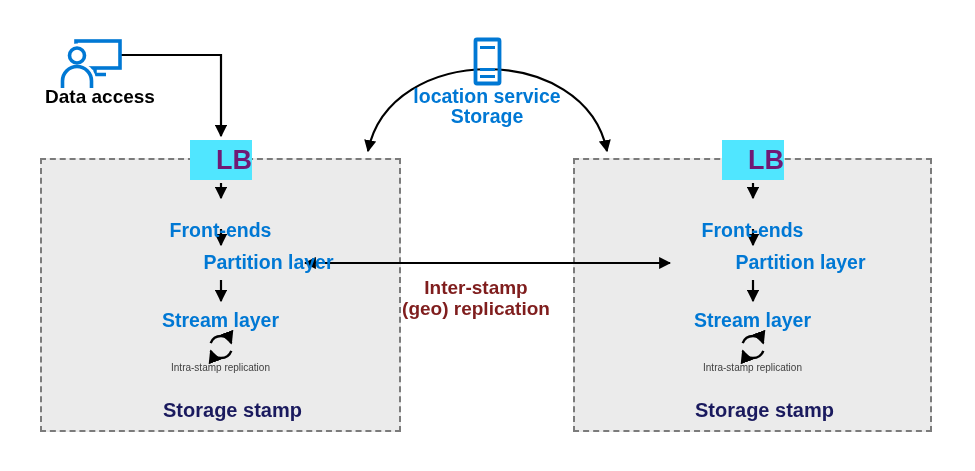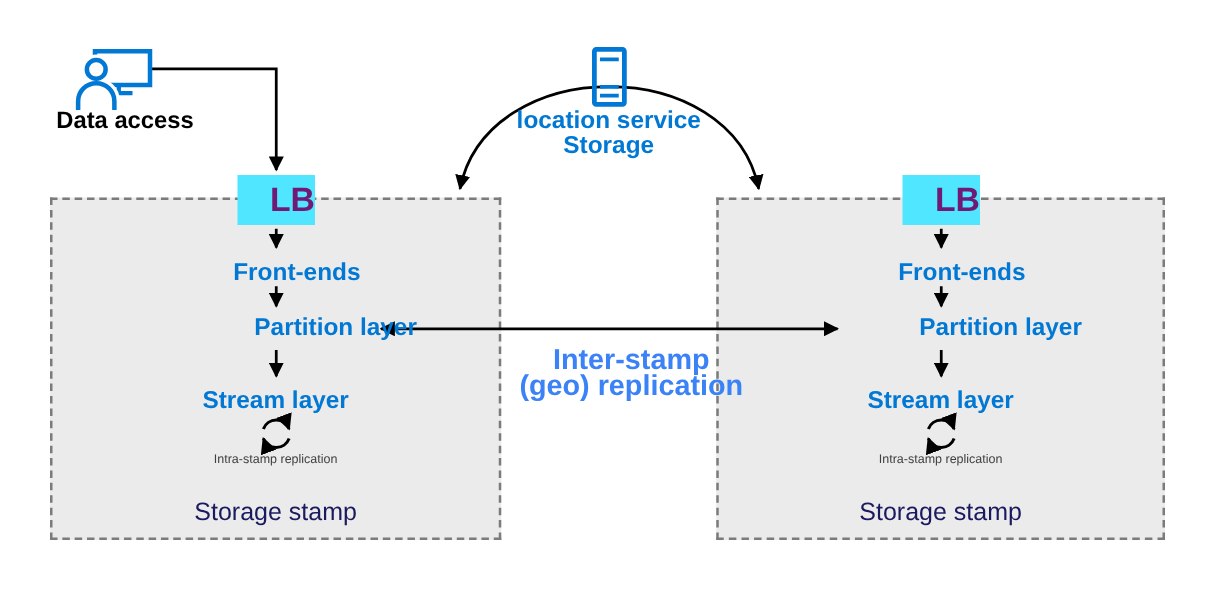--- a/index.html
+++ b/index.html
@@ -55,48 +55,49 @@
     text-align: right;
     line-height: 40px;
     z-index: 3;
   }
   .lb-box.left  { left: 190px; }
   .lb-box.right { left: 722px; }
 
   .stamp-label { font-size: 19.5px; font-weight: bold; color: var(--accent-blue); }
   .stamp-label.lcol { left: 40px;  width: 361px; }
   .stamp-label.rcol { left: 572px; width: 361px; }
-  .front-ends { top: 208px; margin-left: 17px; }
+  .front-ends { top: 220px; }
   .partition  { top: 252px; margin-left: 48px; }
   .stream     { top: 310px; }
 
   .intra {
     font-size: 10px;
     font-weight: normal;
     color: #404040;
     top: 362px;
   }
   .stamp-name {
     font-size: 20px;
-    font-weight: normal;
+    font-weight: bold;
     color: var(--stamp-name-navy);
     top: 399px;
+    padding-left: 12px;
   }
   .data-access-label {
     left: 28px; top: 87px; width: 144px;
     font-size: 19px; font-weight: bold; color: #000000; text-align: center;
   }
   .sls-label {
     left: 377px; top: 86px; width: 220px;
     font-size: 19.5px; font-weight: bold; color: var(--accent-blue);
     line-height: 20px;
   }
   .inter-stamp-label {
-    left: 395px; top: 277px; width: 220px;
-    font-size: 23px; font-weight: bold; color: #3b82f6;
+    left: 366px; top: 277px; width: 220px;
+    font-size: 19px; font-weight: bold; color: #7f1d1d;
     line-height: 21px;
   }
 </style>
 </head>
 <body>
 
 <div class="canvas">
 
   <div class="stamp left"></div>
   <div class="stamp right"></div>

